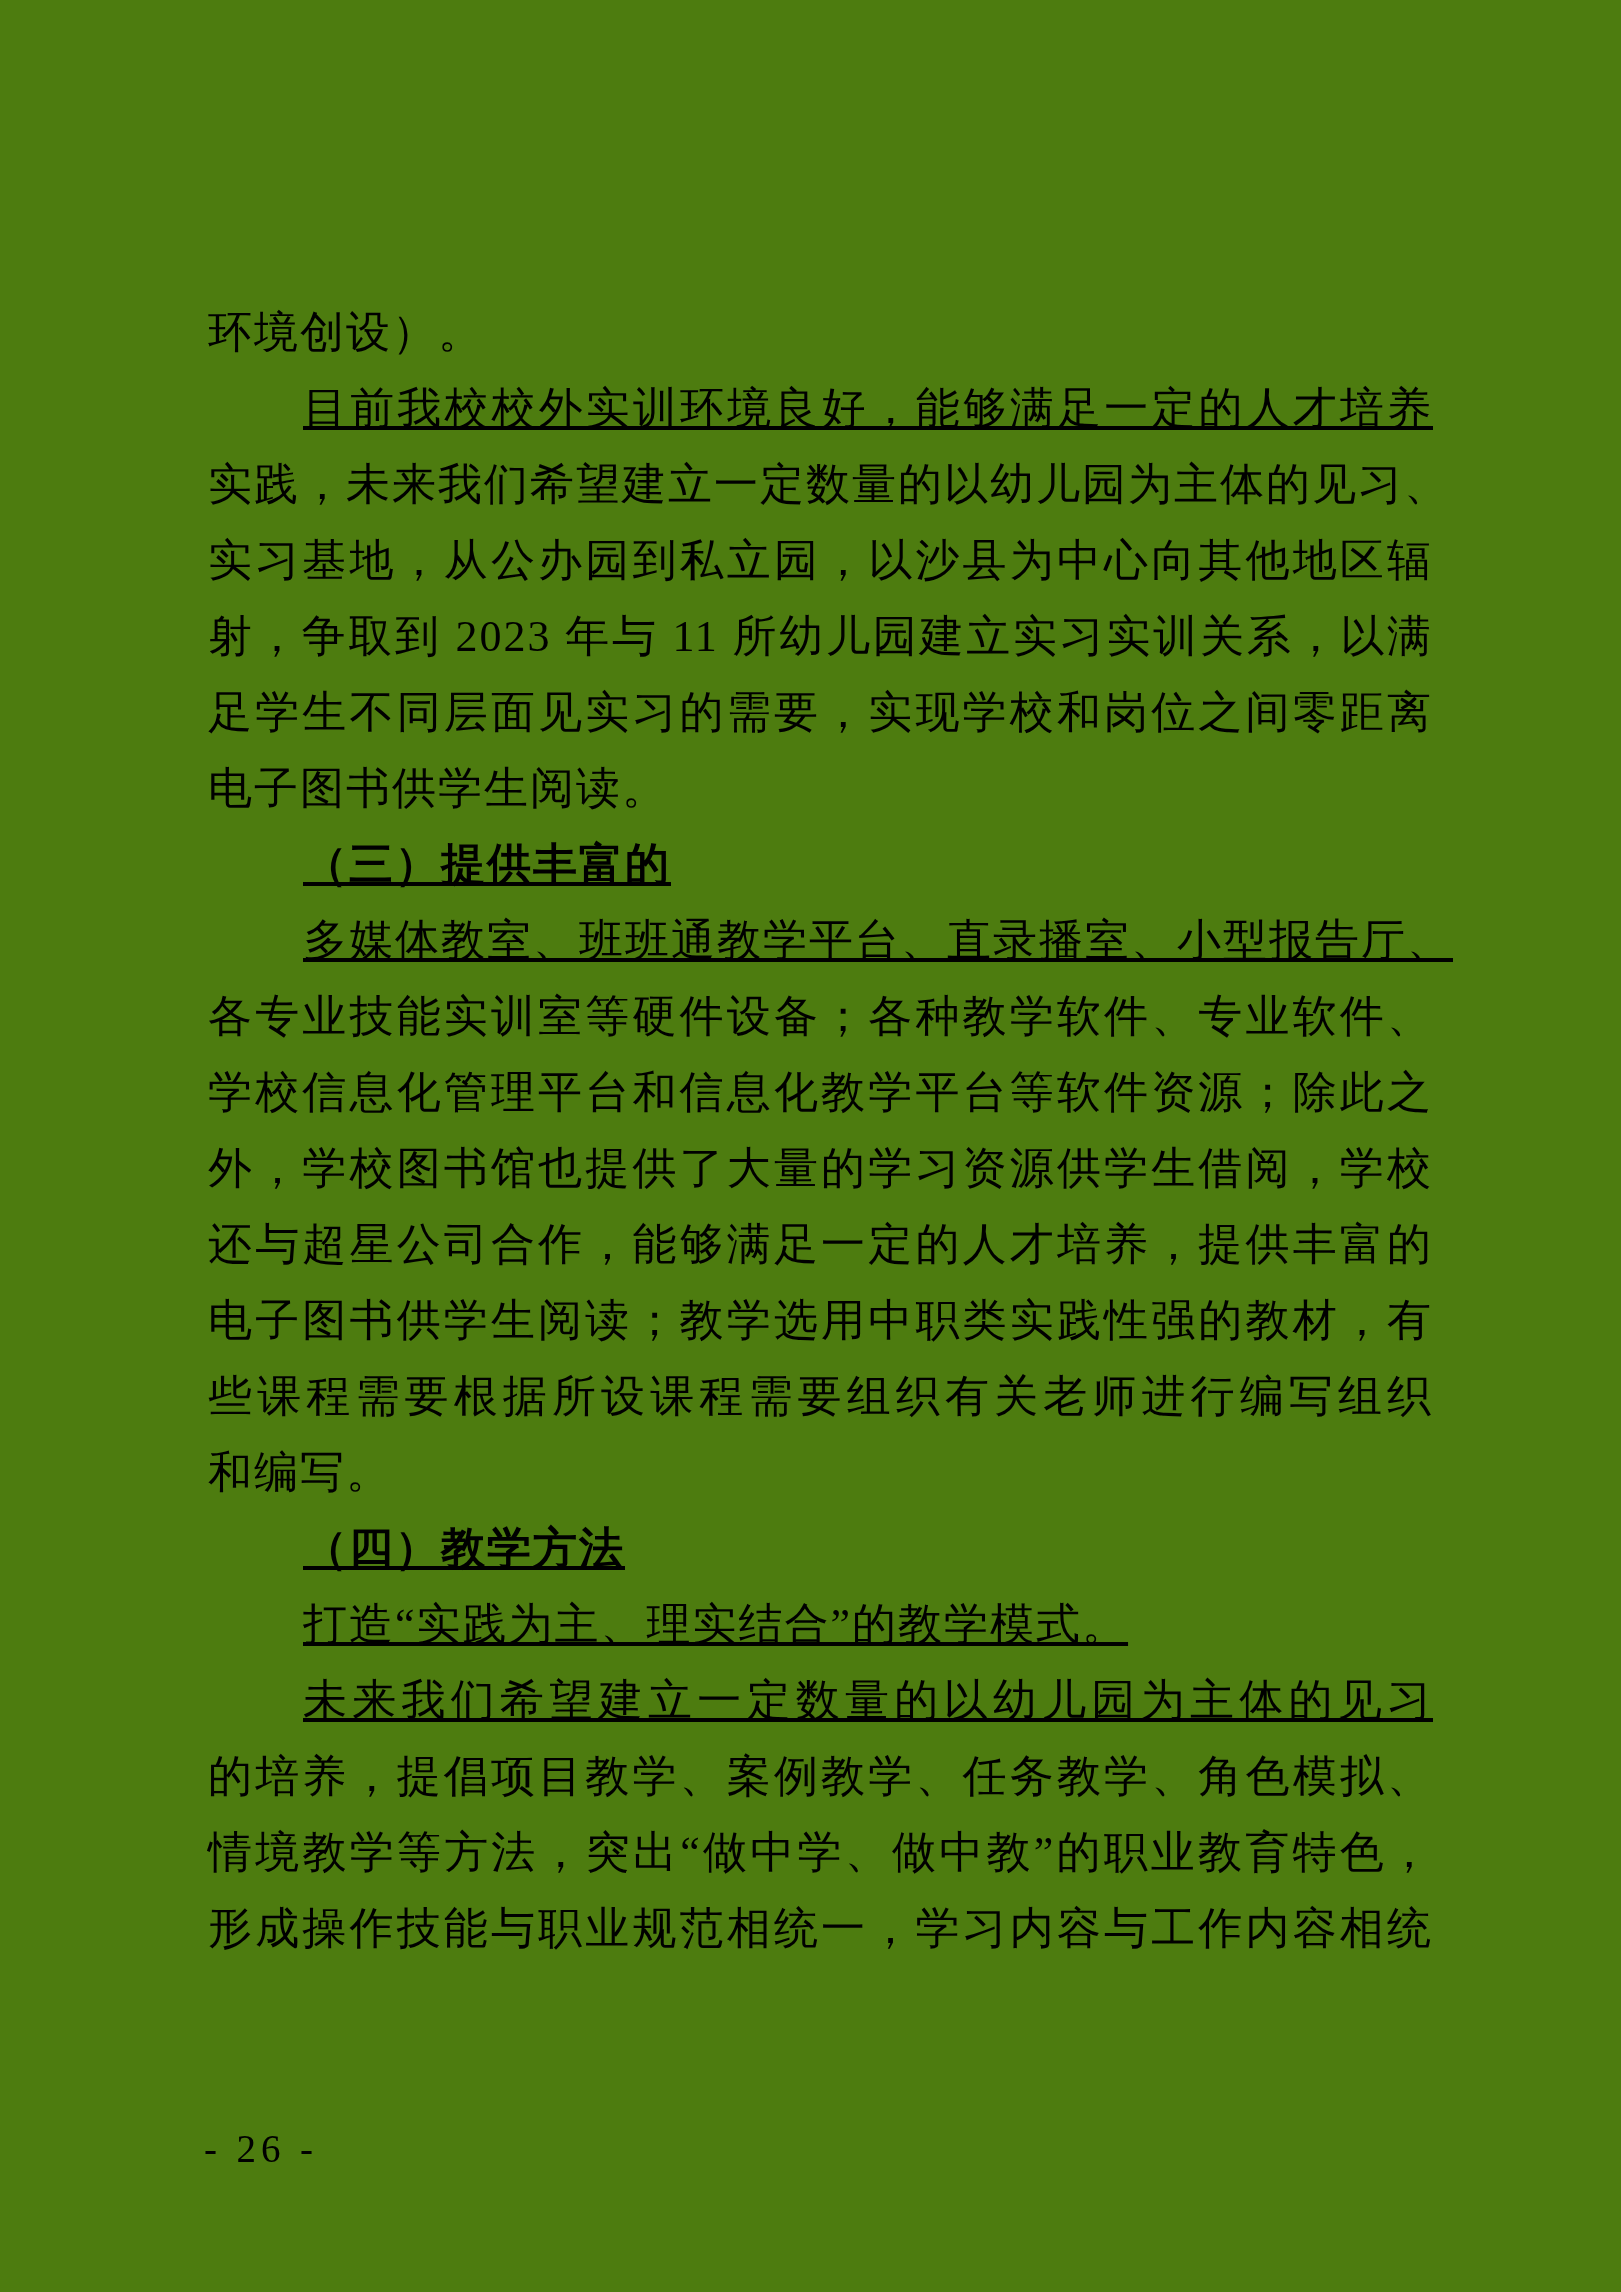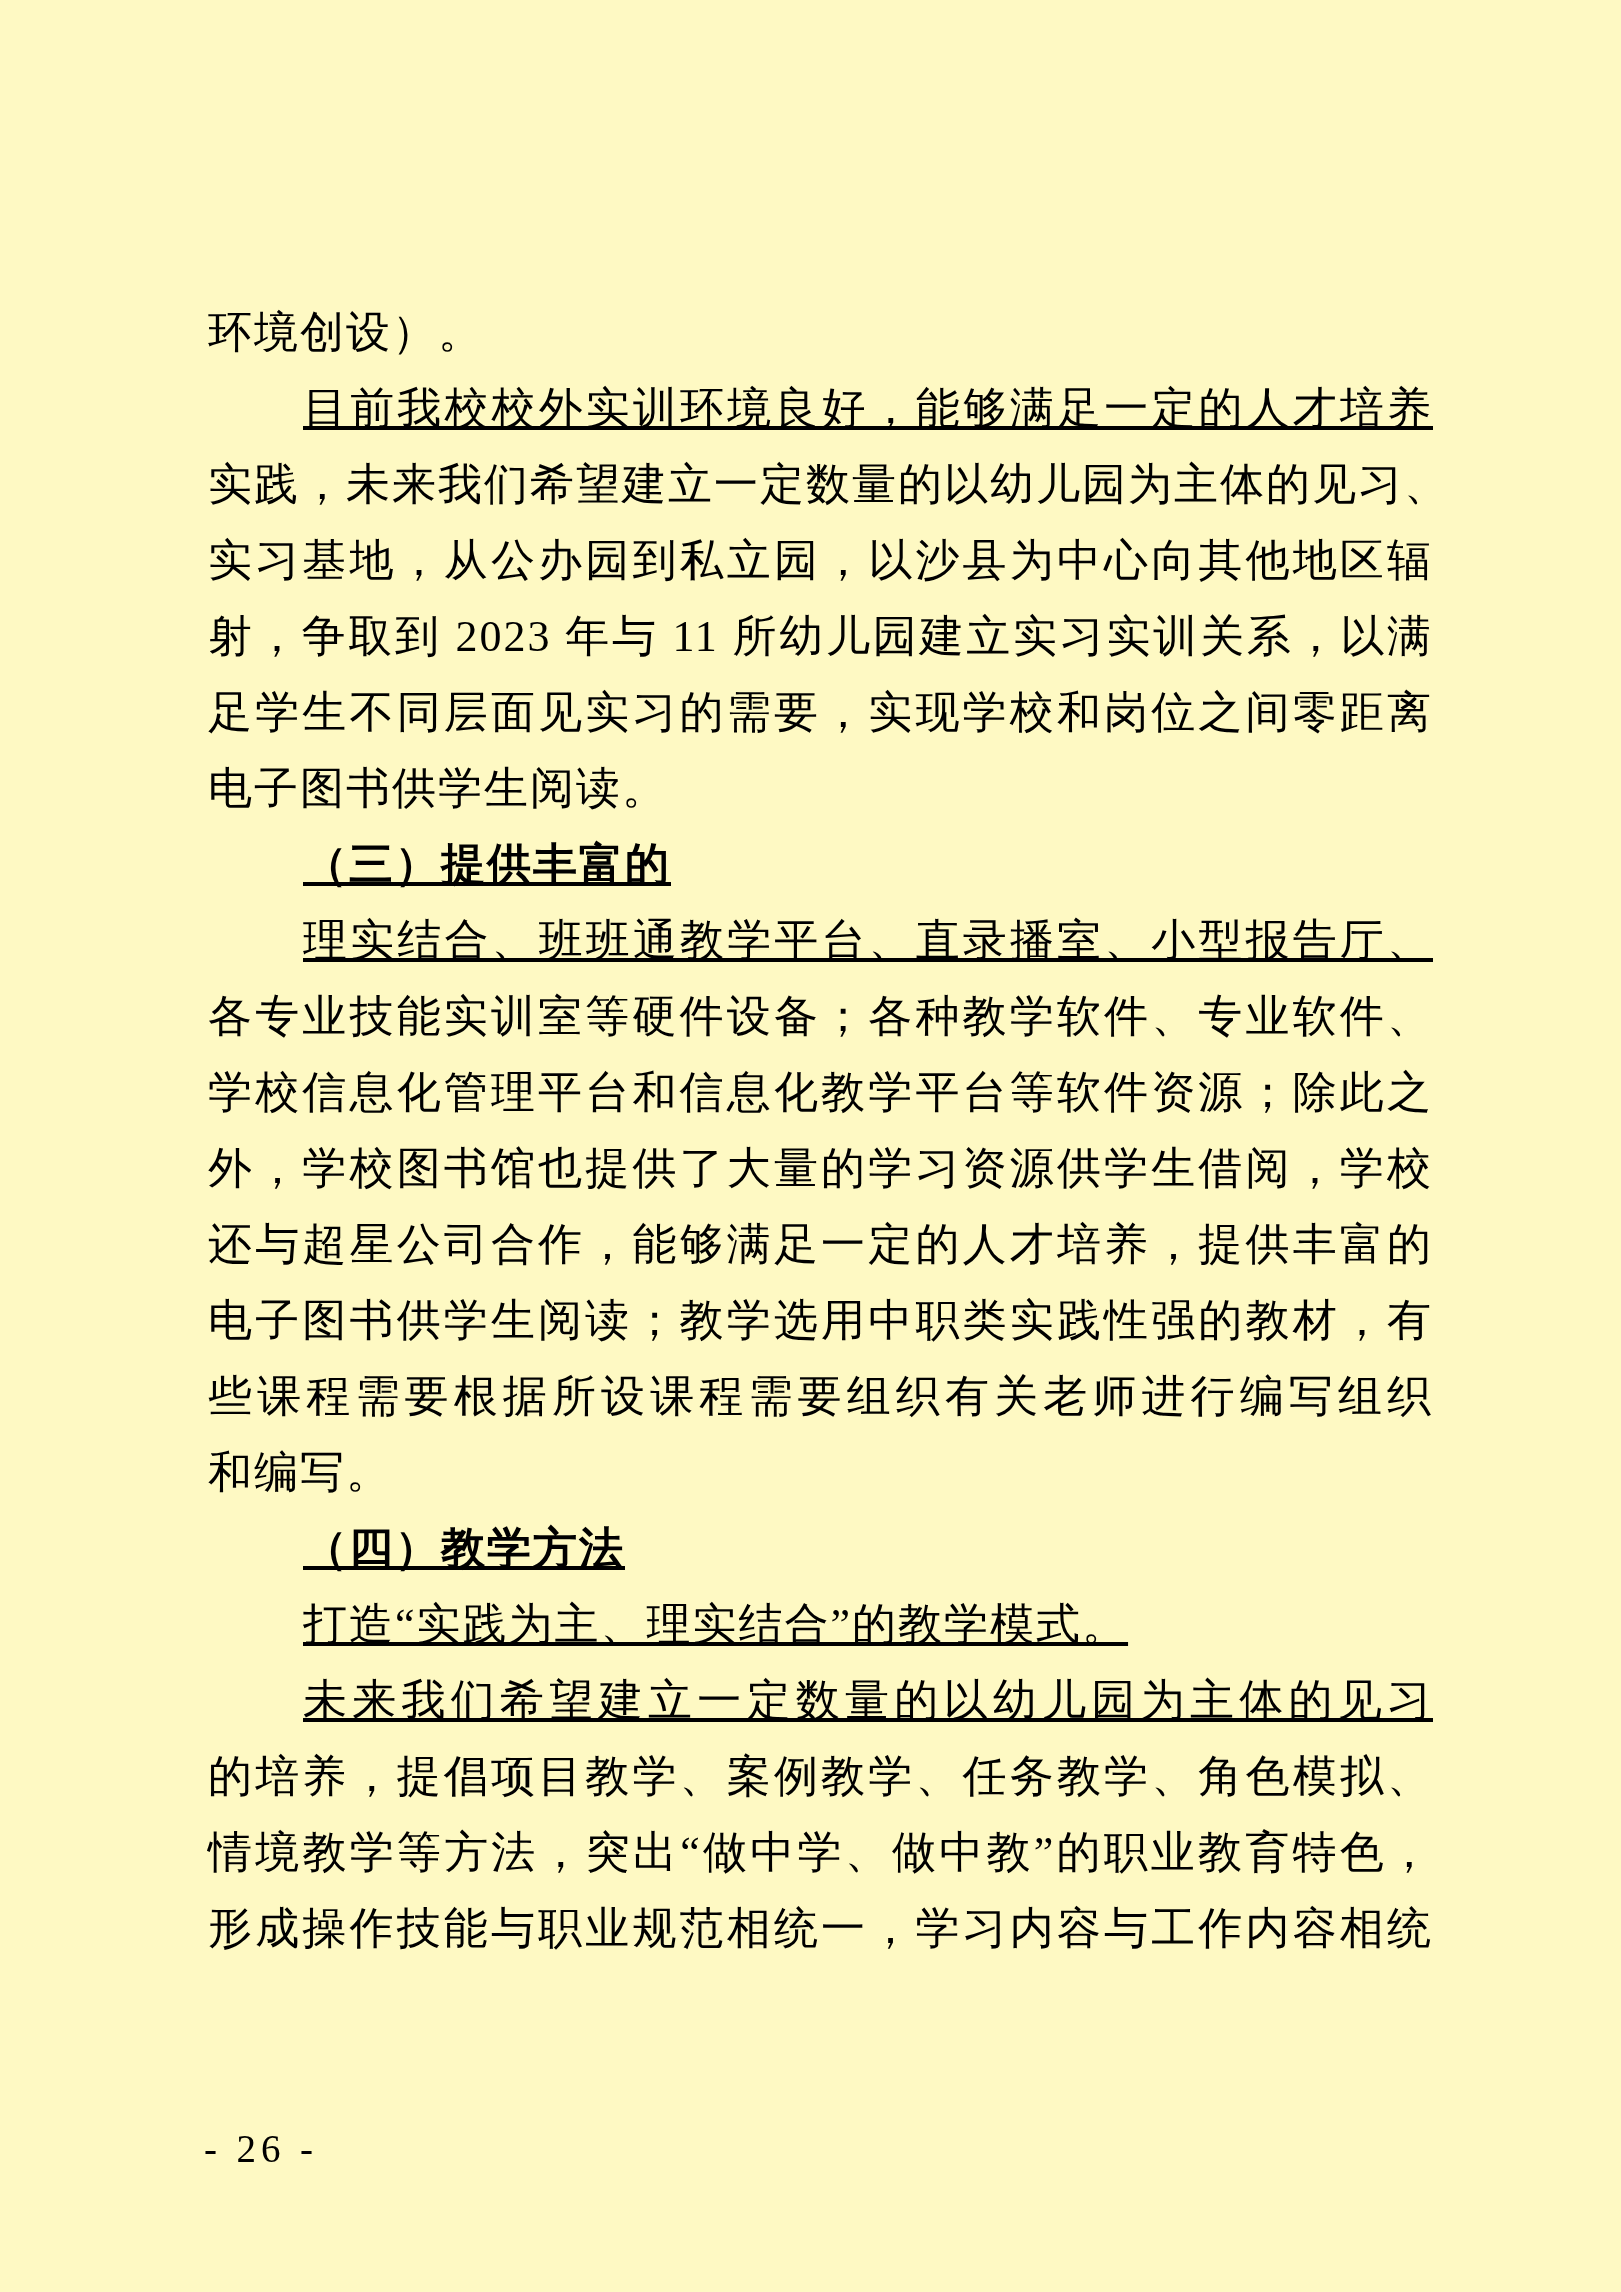--- a/index.html
+++ b/index.html
@@ -12,21 +12,21 @@
     background: #ffffff;
     position: relative;
     color: #000000;
     font-family: "Liberation Serif", serif;
   }
   .page {
     position: absolute;
     left: 0; top: 0;
     width: 1621px;
     height: 2293px;
-    background: #fef9c3;
+    background: #4d7c0f;
     overflow: hidden;
   }
   .body-text {
     position: absolute;
     left: 208px;
     top: 295px;
     width: 1225px;
   }
   .line {
     font-size: 44px;
@@ -63,21 +63,21 @@
 <div class="page">
   <div class="body-text">
     <div class="line">环境创设）。</div>
     <div class="line indent stretch">目前我校校外实训环境良好，能够满足一定的人才培养</div>
     <div class="line stretch">实践，未来我们希望建立一定数量的以幼儿园为主体的见习、</div>
     <div class="line stretch">实习基地，从公办园到私立园，以沙县为中心向其他地区辐</div>
     <div class="line stretch">射，争取到 2023 年与 11 所幼儿园建立实习实训关系，以满</div>
     <div class="line stretch">足学生不同层面见实习的需要，实现学校和岗位之间零距离</div>
     <div class="line">电子图书供学生阅读。</div>
     <div class="line indent heading">（三）提供丰富的</div>
-    <div class="line indent stretch">理实结合、班班通教学平台、直录播室、小型报告厅、</div>
+    <div class="line indent stretch">多媒体教室、班班通教学平台、直录播室、小型报告厅、</div>
     <div class="line stretch">各专业技能实训室等硬件设备；各种教学软件、专业软件、</div>
     <div class="line stretch">学校信息化管理平台和信息化教学平台等软件资源；除此之</div>
     <div class="line stretch">外，学校图书馆也提供了大量的学习资源供学生借阅，学校</div>
     <div class="line stretch">还与超星公司合作，能够满足一定的人才培养，提供丰富的</div>
     <div class="line stretch">电子图书供学生阅读；教学选用中职类实践性强的教材，有</div>
     <div class="line stretch">些课程需要根据所设课程需要组织有关老师进行编写组织</div>
     <div class="line">和编写。</div>
     <div class="line indent heading">（四）教学方法</div>
     <div class="line indent">打造“实践为主、理实结合”的教学模式。</div>
     <div class="line indent stretch">未来我们希望建立一定数量的以幼儿园为主体的见习</div>

